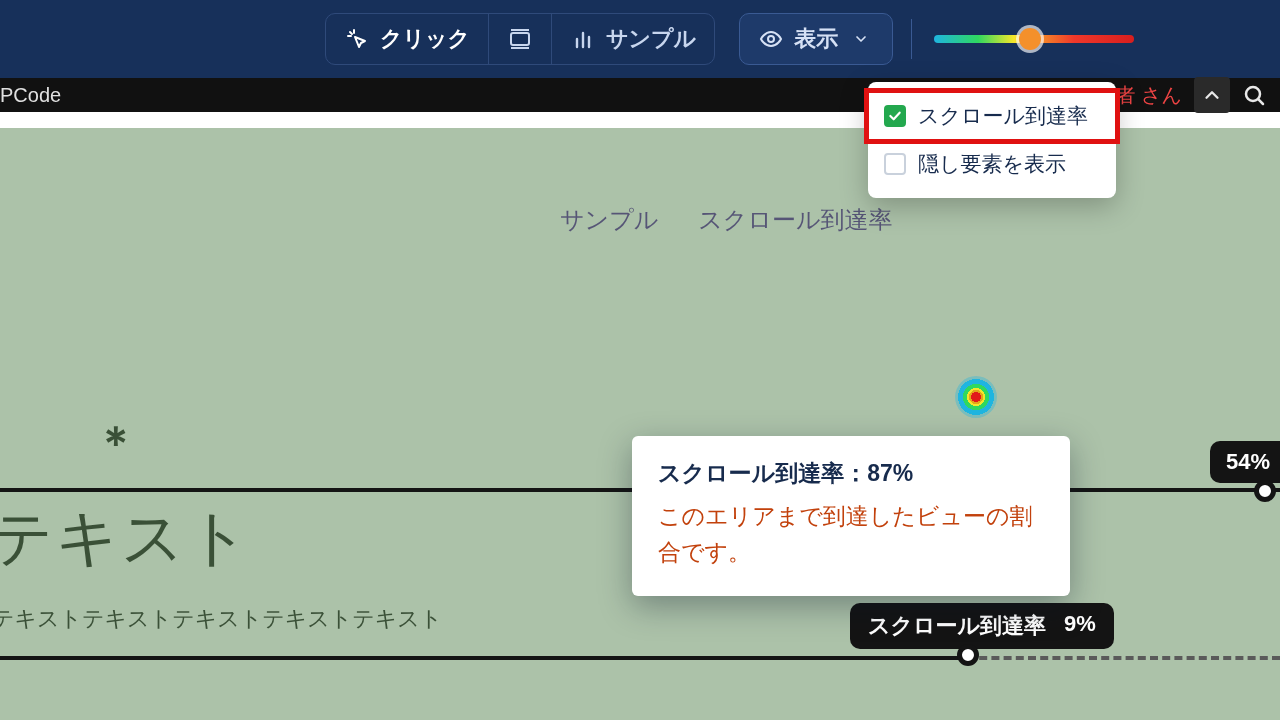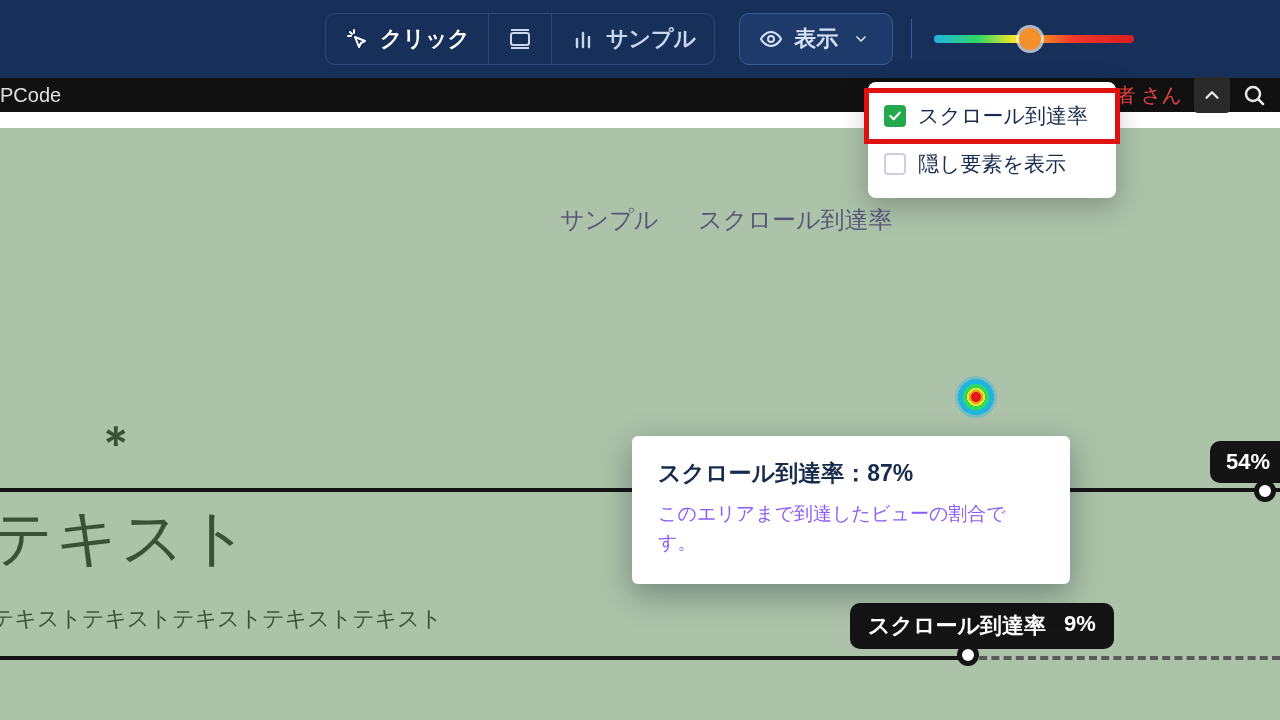--- a/index.html
+++ b/index.html
@@ -115,21 +115,21 @@
       radial-gradient(circle at 50% 50%, #e21a1a 0 5px, #e2a81a 5px 7px, #f5e62a 7px 9px, #2fd860 9px 13px, #1fb5e0 13px 18px, rgba(31,181,224,0.35) 18px 21px, rgba(31,181,224,0) 22px);
   }
 
   
   .tip {
     position: absolute; left: 632px; top: 308px; width: 438px;
     background: #fff; border-radius: 6px; box-shadow: 0 10px 32px rgba(10,20,40,0.35);
     padding: 22px 26px 26px 26px;
   }
   .tip .title { font-size: 23px; font-weight: 700; color: #172b4d; margin-bottom: 10px; }
-  .tip .desc  { font-size: 19px; color: #8b5cf6; line-height: 1.55; }
+  .tip .desc  { font-size: 23px; color: #c2410c; line-height: 1.55; }
 
   
   .line100 {
     position: absolute; left: 0; right: 0; top: 360px; height: 0;
     border-top: 4px solid #141414;
   }
   .line100 .dot { position: absolute; right: 4px; top: -12px; width: 22px; height: 22px; border-radius: 50%; background:#fff; border: 5px solid #141414; }
   .pill100 {
     position: absolute; right: -2px; top: 313px;
     background: #141414; color:#fff; font-size: 22px; font-weight: 600;

